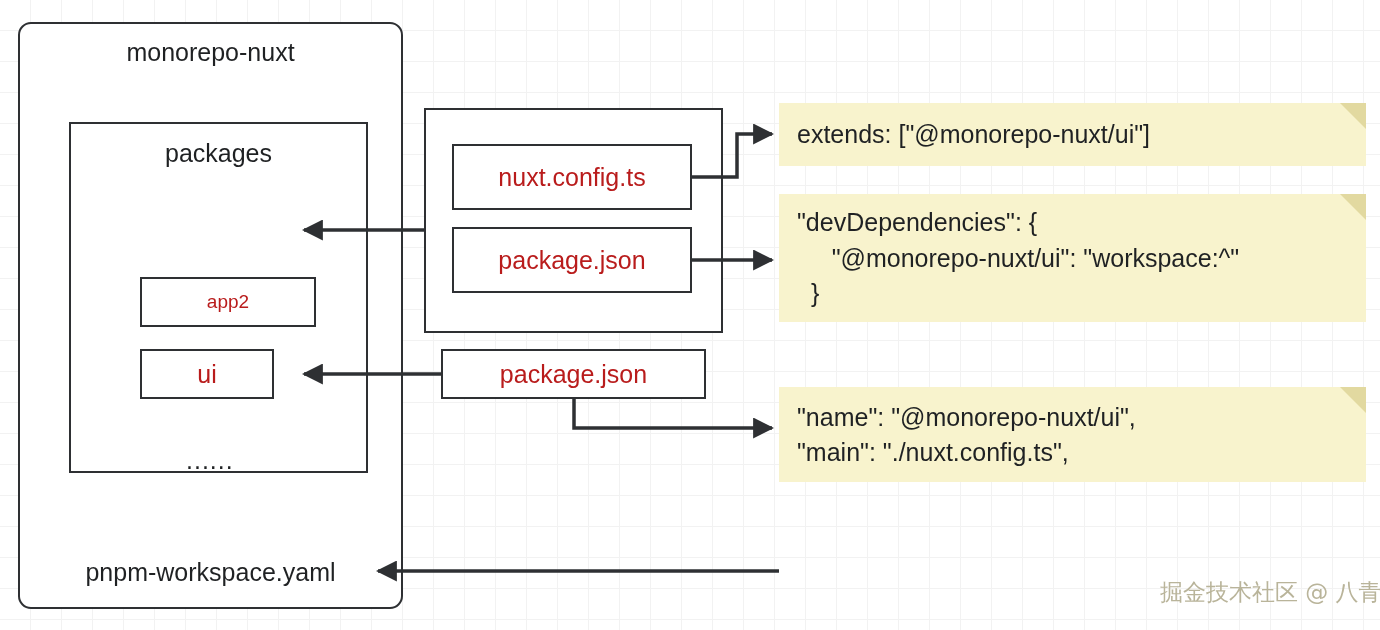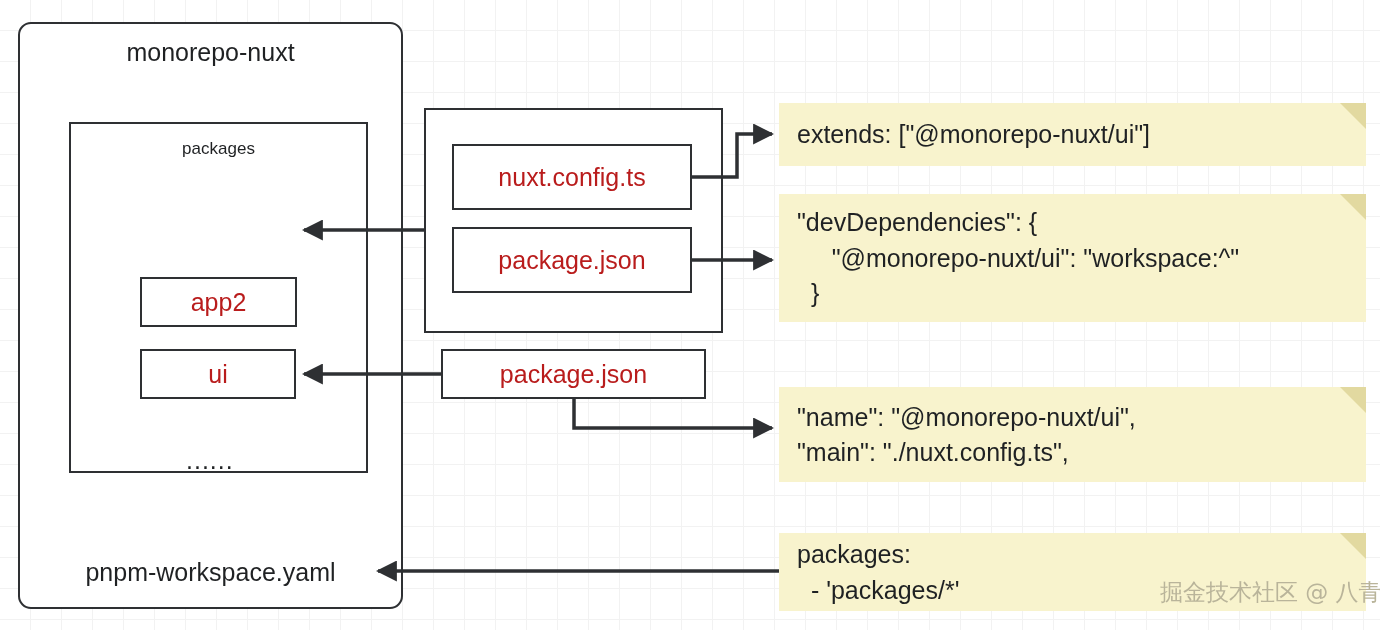--- a/index.html
+++ b/index.html
@@ -114,29 +114,29 @@
 <body>
 
 <div id="canvas">
 
   <div class="box rounded" style="left:18px; top:22px; width:385px; height:587px;">
     <div class="box-title" style="top:534px; font-size:25px;">pnpm-workspace.yaml</div>
     <div class="box-title" style="top:14px; font-size:25px;">monorepo-nuxt</div>
   </div>
 
   <div class="box" style="left:69px; top:122px; width:299px; height:351px;">
-    <div class="box-title" style="top:15px; font-size:17px;">packages</div>
-  </div>
-
-
-  <div class="leaf" style="left:140px; top:277px; width:157px; height:50px; font-size:25px;">
+    <div class="box-title" style="top:15px; font-size:25px;">packages</div>
+  </div>
+
+
+  <div class="leaf" style="left:140px; top:277px; width:176px; height:50px; font-size:19px;">
     <span>app2</span>
   </div>
 
-  <div class="leaf" style="left:140px; top:349px; width:156px; height:50px; font-size:25px;">
+  <div class="leaf" style="left:140px; top:349px; width:134px; height:50px; font-size:25px;">
     <span>ui</span>
   </div>
 
   <div class="dots" style="left:186px; top:446px; font-size:25px; letter-spacing:1px;">......</div>
 
   <div class="box" style="left:424px; top:108px; width:299px; height:225px;"></div>
 
   <div class="leaf" style="left:452px; top:144px; width:240px; height:66px; font-size:25px;">
     <span>nuxt.config.ts</span>
   </div>
@@ -160,25 +160,20 @@
      "@monorepo-nuxt/ui": "workspace:^"
   }</div>
   </div>
 
   <div class="note" style="left:779px; top:387px; width:587px; height:95px;">
     <div class="fold"></div>
     <div class="note-text" style="font-size:25px;">"name": "@monorepo-nuxt/ui",
 "main": "./nuxt.config.ts",</div>
   </div>
 
-  <div class="note" style="left:779px; top:533px; width:587px; height:78px;">
-    <div class="fold"></div>
-    <div class="note-text" style="font-size:25px;">packages:
-  - 'packages/*'</div>
-  </div>
 
   <svg id="arrows" viewBox="0 0 1380 630" xmlns="http://www.w3.org/2000/svg">
     <defs>
       <marker id="arrowR" viewBox="0 0 10 10" refX="9" refY="5" markerWidth="6" markerHeight="6" orient="auto-start-reverse">
         <path d="M 0 0 L 10 5 L 0 10 z" fill="#2e3033"></path>
       </marker>
     </defs>
 
     <g>
       <path d="M 692 177 L 737 177 L 737 134 L 772 134" fill="none" stroke="#2e3033" stroke-width="3.5" marker-end="url(#arrowR)"></path>

